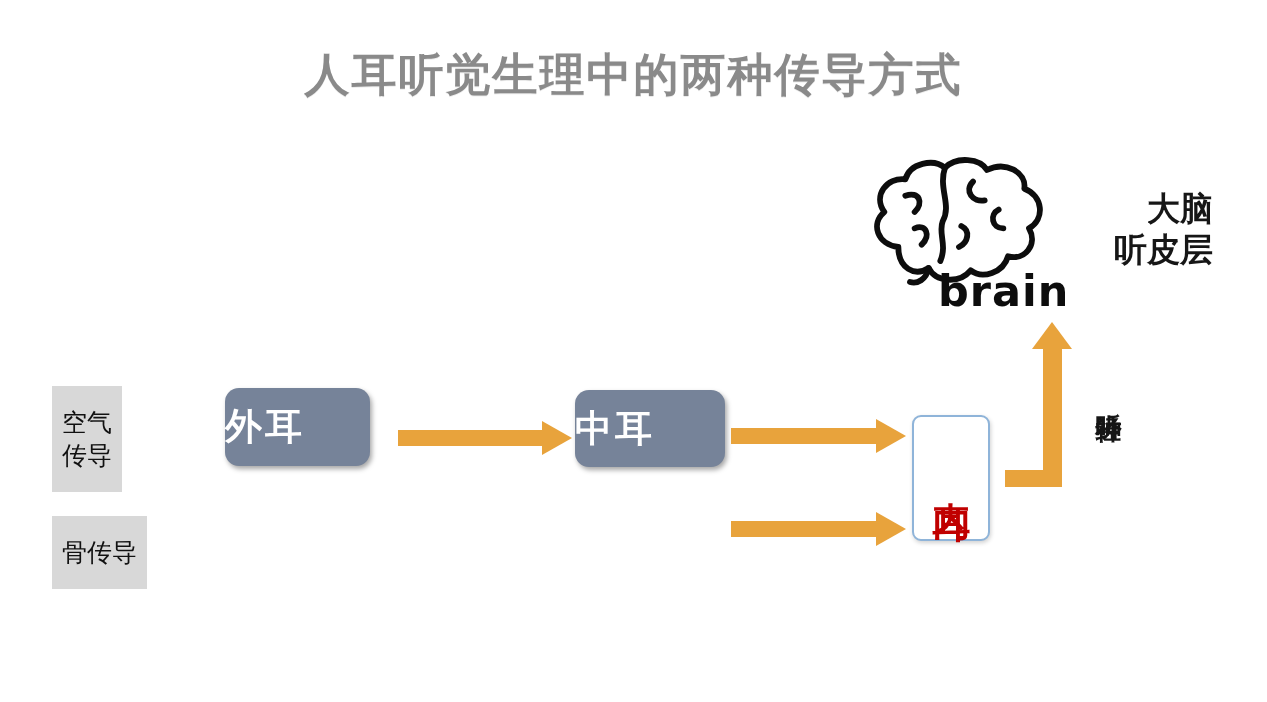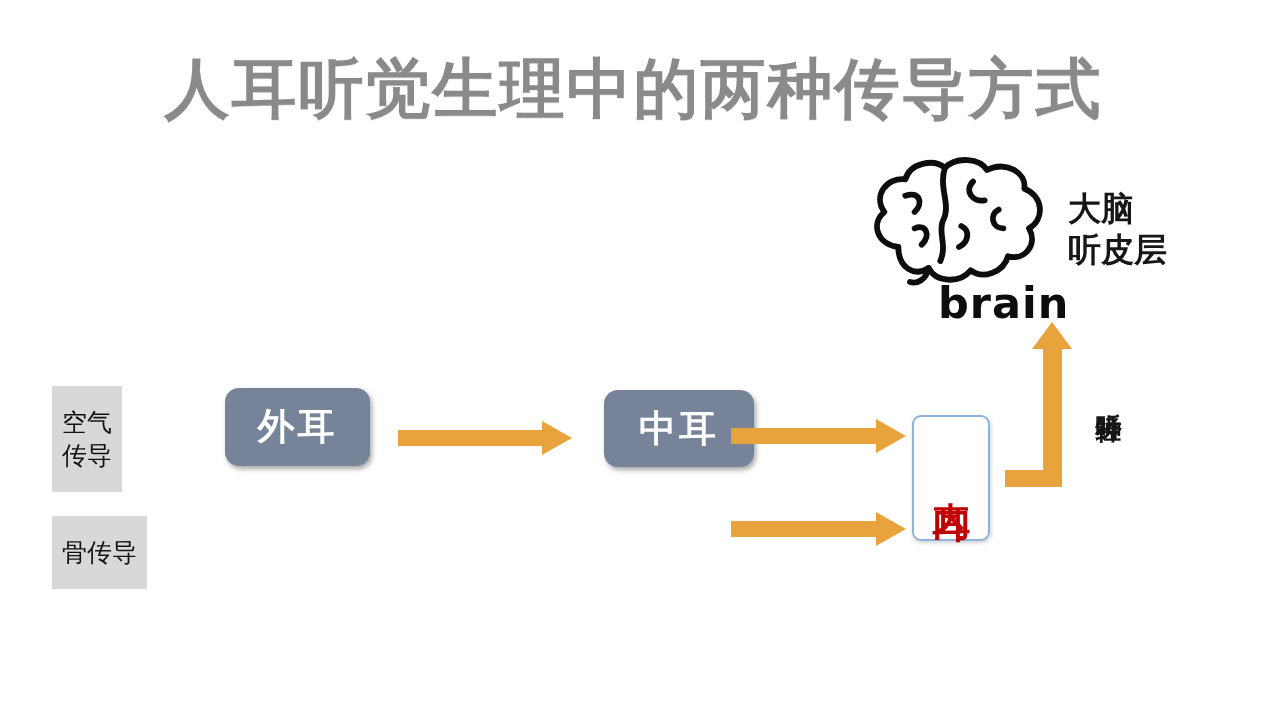--- a/index.html
+++ b/index.html
@@ -17,40 +17,40 @@
   .stage{
     position:relative;
     width:1267px;height:702px;
     background:#ffffff;
     overflow:hidden;
   }
   .title{
     position:absolute;
     left:0;top:45px;width:1267px;
     text-align:center;
-    font-size:65px;
+    font-size:45px;
     font-weight:bold;
     letter-spacing:2px;
     color:var(--title_gray,#8a8a8a);
     margin:0;
     text-shadow:0 1px 0 rgba(0,0,0,0.08);
   }
   .node{
     position:absolute;
     background:var(--box_blue_gray,#768399);
     border-radius:14px;
-    display:flex;align-items:center;justify-content:center;
+    display:flex;align-items:center;justify-content:flex-start;
     color:#ffffff;
     font-size:37px;
     font-weight:600;
     letter-spacing:3px;
     box-shadow:2px 3px 5px rgba(0,0,0,0.35);
   }
   .node-outer{left:225px;top:388px;width:145px;height:78px;}
-  .node-middle{left:604px;top:390px;width:150px;height:77px;}
+  .node-middle{left:575px;top:390px;width:150px;height:77px;}
   .node-skull{left:575px;top:490px;width:150px;height:82px;}
   .inner-ear{
     position:absolute;
     left:912px;top:415px;width:78px;height:126px;
     background:#ffffff;
     border:2px solid var(--inner_ear_border,#8FB4D9);
     border-radius:9px;
     display:flex;align-items:center;justify-content:center;
     box-shadow:1px 2px 4px rgba(0,0,0,0.18);
   }
@@ -88,30 +88,30 @@
   }
   .arrow .head-up{
     position:absolute;
     width:0;height:0;
     border-left:20px solid transparent;
     border-right:20px solid transparent;
     border-bottom:27px solid var(--arrow_orange,#E8A33C);
   }
   .brain-word{
     position:absolute;
-    left:938px;top:278px;
+    left:938px;top:266px;
     font-size:43px;
     font-weight:bold;
     color:#0d0d0d;
     letter-spacing:1px;
   }
   .brain-caption{
     position:absolute;
     left:1068px;top:188px;width:145px;
-    text-align:left;
+    text-align:right;
     font-size:33px;
     font-weight:600;
     color:#161616;
     line-height:1.25;
     white-space:pre-line;
   }
   .nerve-label{
     position:absolute;
     left:1092px;top:392px;
     writing-mode:vertical-lr;

